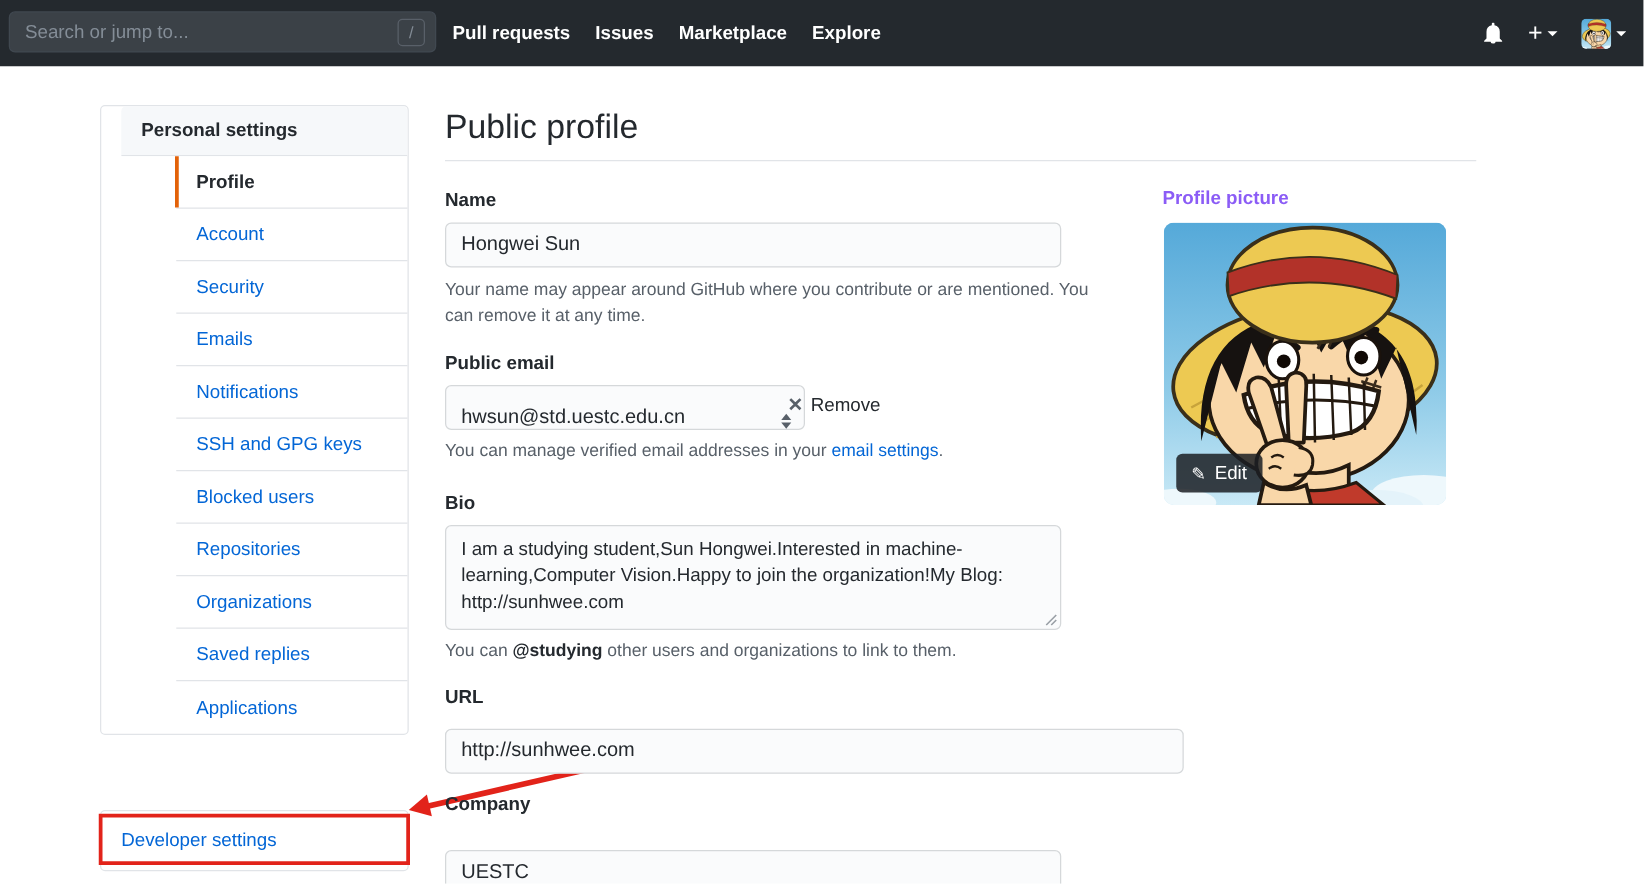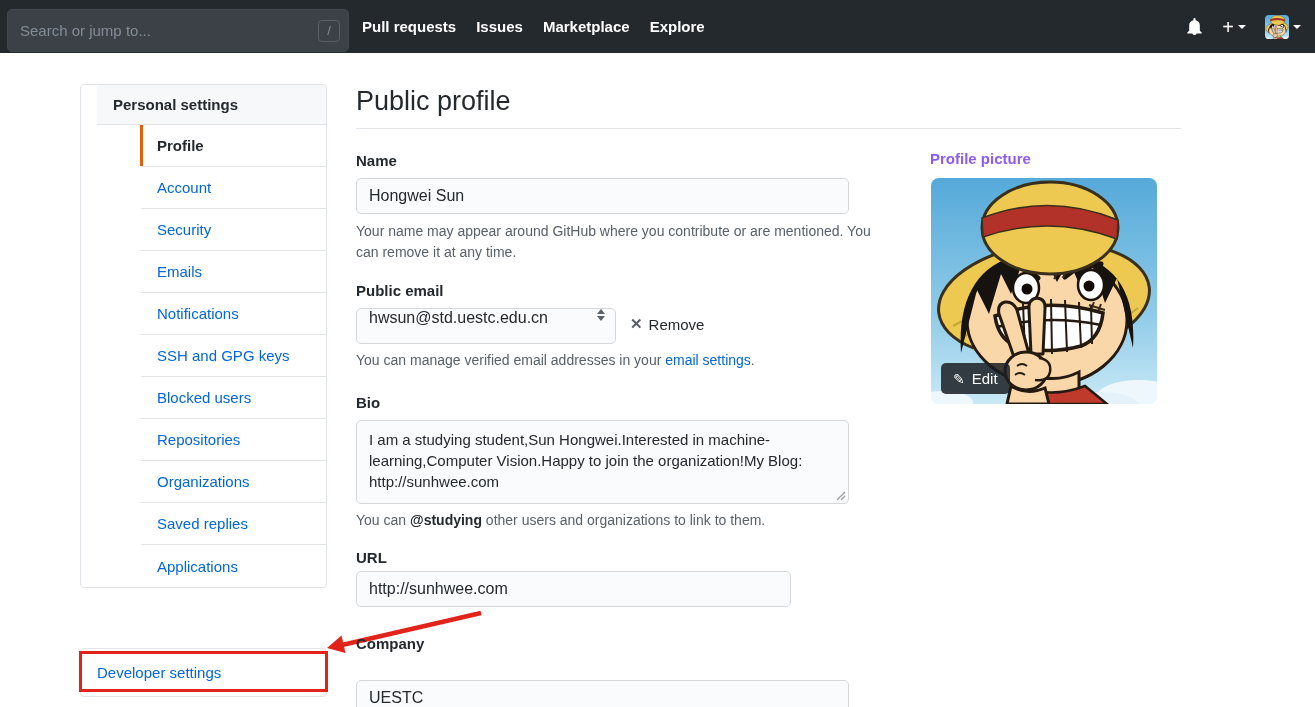--- a/index.html
+++ b/index.html
@@ -2,21 +2,21 @@
 <html><head>
 <meta charset="utf-8">
 <style>
   * { margin:0; padding:0; box-sizing:border-box; }
   html,body { background:#ffffff; }
   body { font-family:"Liberation Sans", sans-serif; color:#24292e; }
   #app { position:relative; width:1315px; height:707px; background:#fff; overflow:hidden; }
 
   
   .topbar { position:absolute; left:0; top:0; width:1315px; height:53px; background:#24292e; display:flex; align-items:center; }
-  .searchbox { position:absolute; left:7px; top:9px; width:342px; height:43px; background:#3b4147; border:1px solid #404850; border-radius:5px; display:flex; align-items:center; padding:0 8px 0 12px; }
+  .searchbox { position:absolute; left:7px; top:9px; width:342px; height:33px; background:#3b4147; border:1px solid #404850; border-radius:5px; display:flex; align-items:center; padding:0 8px 0 12px; }
   .searchbox input { flex:1; background:transparent; border:none; outline:none; color:#c6cbd1; font-size:15px; font-family:"Liberation Sans",sans-serif; }
   .searchbox input::placeholder { color:#848d97; }
   .slash-key { width:22px; height:22px; border:1px solid #596069; border-radius:4px; color:#848d97; font-size:13px; display:flex; align-items:center; justify-content:center; }
   .topnav { position:absolute; left:362px; top:0; height:53px; display:flex; align-items:center; gap:20px; }
   .topnav a { color:#ffffff; font-weight:700; font-size:15px; text-decoration:none; }
   .topicons { position:absolute; right:14px; top:0; height:53px; display:flex; align-items:center; gap:19px; }
   .iconbtn { display:flex; align-items:center; gap:4px; color:#fff; cursor:pointer; }
   .plus-glyph { color:#fff; font-size:20px; font-weight:400; line-height:1; }
   .caret { width:0; height:0; border-left:4px solid transparent; border-right:4px solid transparent; border-top:4px solid #ffffff; display:inline-block; }
   .mini-avatar { width:24px; height:24px; border-radius:4px; overflow:hidden; display:block; }
@@ -39,21 +39,21 @@
   
   .main { position:absolute; left:356px; top:84px; width:825px; }
   .page-title { position:absolute; left:0; top:2px; font-size:27px; font-weight:400; color:#24292e; }
   .title-rule { position:absolute; left:0; top:44px; width:825px; height:1px; background:#e1e4e8; }
   .flabel { position:absolute; font-size:15px; font-weight:700; color:#24292e; }
   .finput { position:absolute; height:36px; background:#fafbfc; border:1px solid #d5d8da; border-radius:5px; padding:0 12px; font-size:16px; color:#24292e; font-family:"Liberation Sans",sans-serif; outline:none; }
   .help { position:absolute; font-size:14px; color:#586069; line-height:21px; }
   .help a { color:#0366d6; text-decoration:none; }
   .help b { color:#24292e; }
 
-  .email-select { position:absolute; left:0; top:224px; width:260px; height:36px; background:#fafbfc; border:1px solid #d5d8da; border-radius:5px; display:flex; align-items:flex-start; padding:0 10px 0 12px; font-size:16px; cursor:pointer; }
+  .email-select { position:absolute; left:0; top:224px; width:288px; height:36px; background:#fafbfc; border:1px solid #d5d8da; border-radius:5px; display:flex; align-items:flex-end; padding:0 10px 0 12px; font-size:16px; cursor:pointer; }
   .email-select .sel-text { flex:1; }
   .updown { display:flex; flex-direction:column; gap:2px; align-items:center; }
   .tri-up { width:0;height:0;border-left:4px solid transparent;border-right:4px solid transparent;border-bottom:5px solid #586069; }
   .tri-down { width:0;height:0;border-left:4px solid transparent;border-right:4px solid transparent;border-top:5px solid #586069; }
   .remove-btn { position:absolute; left:274px; top:231px; display:flex; align-items:center; gap:6px; font-size:15px; color:#24292e; cursor:pointer; }
   .x-glyph { color:#586069; font-size:15px; font-weight:700; }
 
   .bio-wrap { position:absolute; left:0; top:336px; width:493px; height:84px; }
   .bio-wrap textarea { width:100%; height:100%; background:#fafbfc; border:1px solid #d5d8da; border-radius:5px; padding:8px 12px; font-size:15px; line-height:21px; color:#24292e; font-family:"Liberation Sans",sans-serif; resize:none; outline:none; }
   .grip { position:absolute; right:3px; bottom:3px; pointer-events:none; }
@@ -225,21 +225,21 @@
     <label class="flabel" style="left:0; top:310px;">Bio</label>
     <div class="bio-wrap">
       <textarea style="">I am a studying student,Sun Hongwei.Interested in machine-learning,Computer Vision.Happy to join the organization!My Blog: http://sunhwee.com</textarea>
       <svg class="grip" width="10" height="10" viewBox="0 0 10 10">
         <path d="M9 1 L1 9 M9 5 L5 9" stroke="#9aa0a6" stroke-width="1.3"></path>
       </svg>
     </div>
     <p class="help" style="left:0; top:426px; width:520px;"><span>You can </span><b>@studying</b><span> other users and organizations to link to them.</span></p>
 
     <label class="flabel" style="left:0; top:465px;">URL</label>
-    <input class="finput" style="left: 0px; top: 487px; width: 435px;" value="http://sunhwee.com">
+    <input class="finput" style="left: 0px; top: 499px; width: 591px;" value="http://sunhwee.com">
 
     <label class="flabel" style="left:0; top:551px;">Company</label>
     <input class="finput" style="left: 0px; top: 577px; width: 493px; margin-top: 19px;" value="UESTC">
 
     <div class="avatar-col">
       <div class="avatar-label flabel" style="position:absolute;">Profile picture</div>
       <div class="avatar-box">
         <svg width="226" height="226" viewBox="0 0 226 226">
             <use href="#luffy-art"></use>
           </svg>

